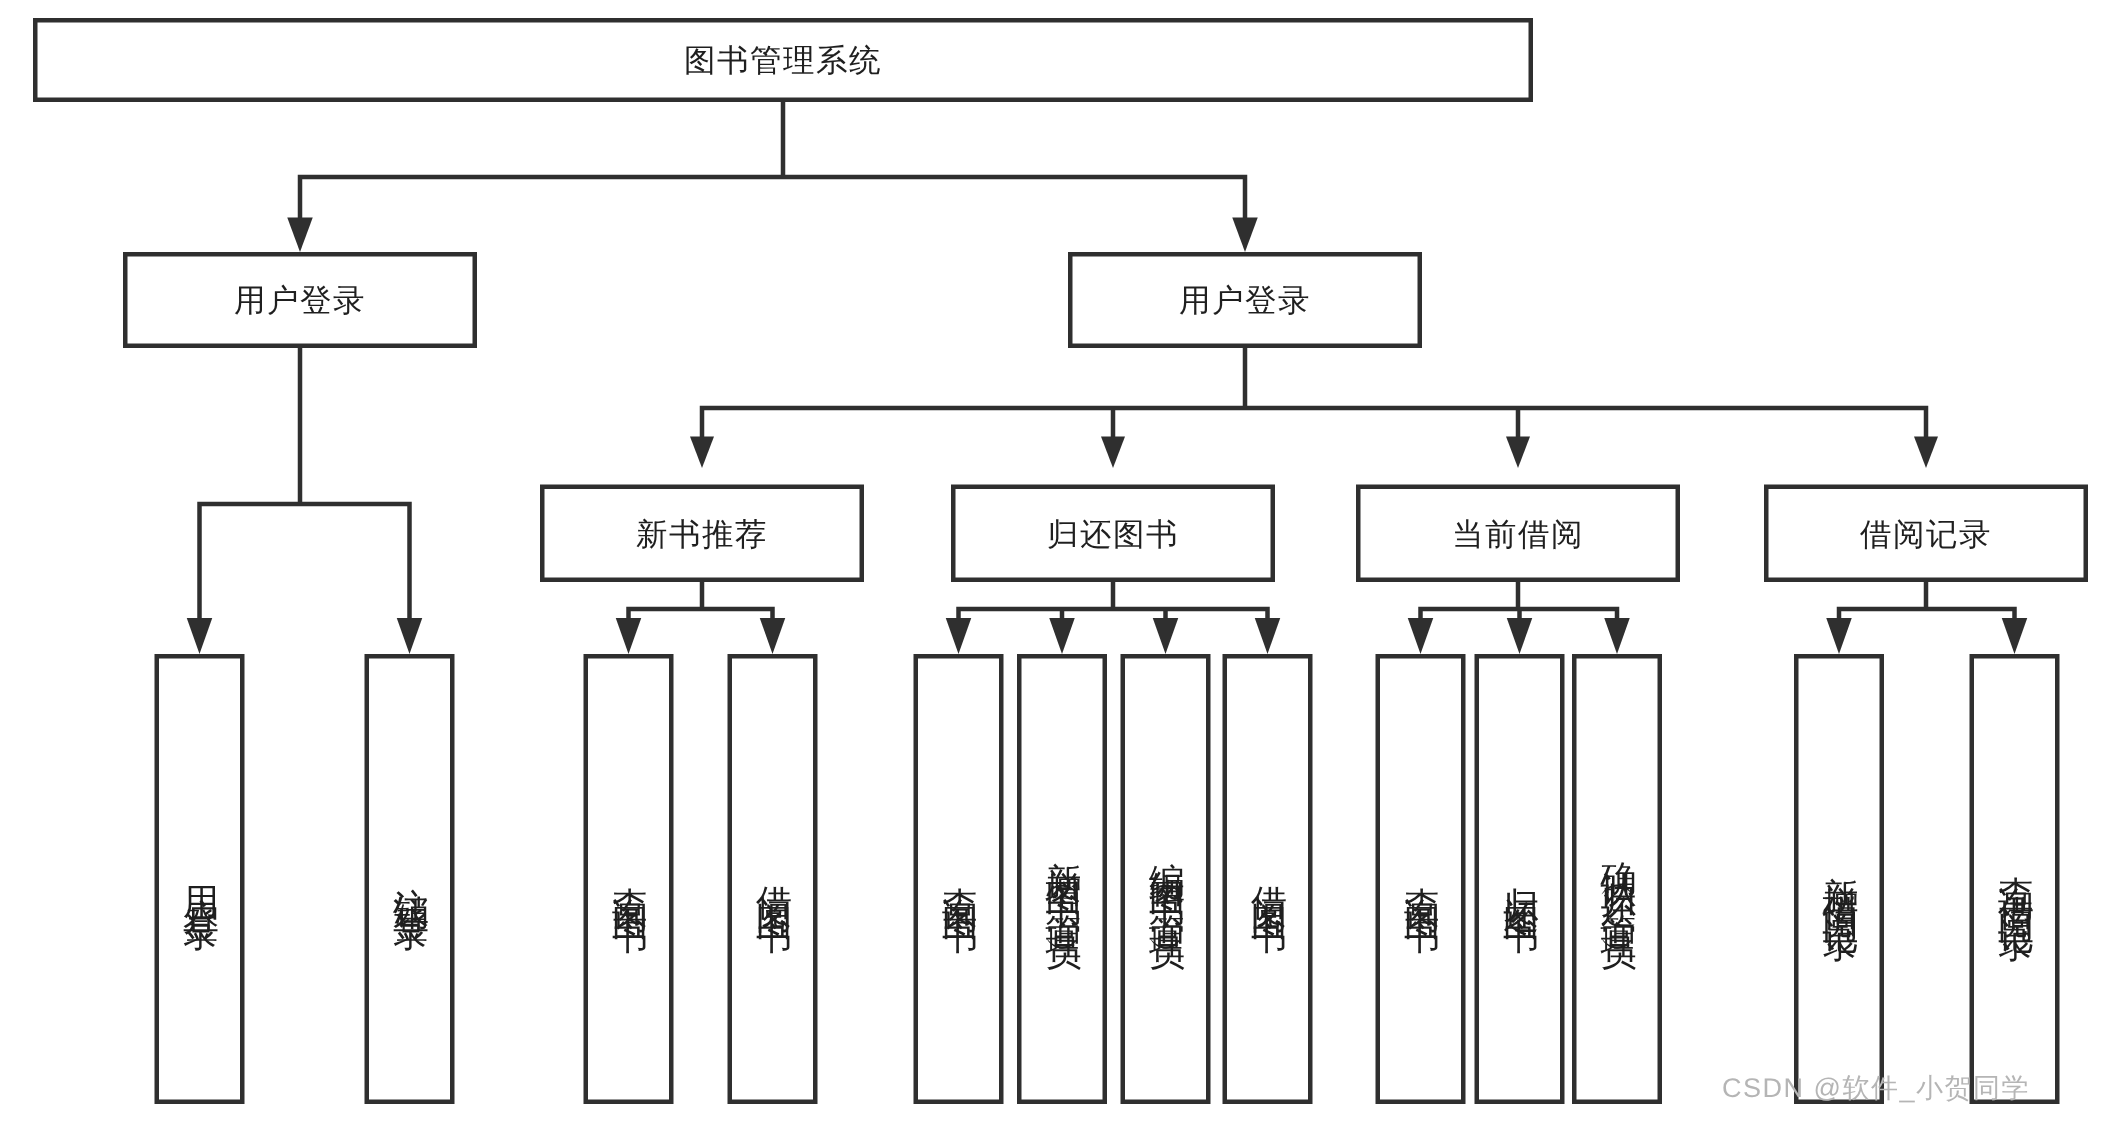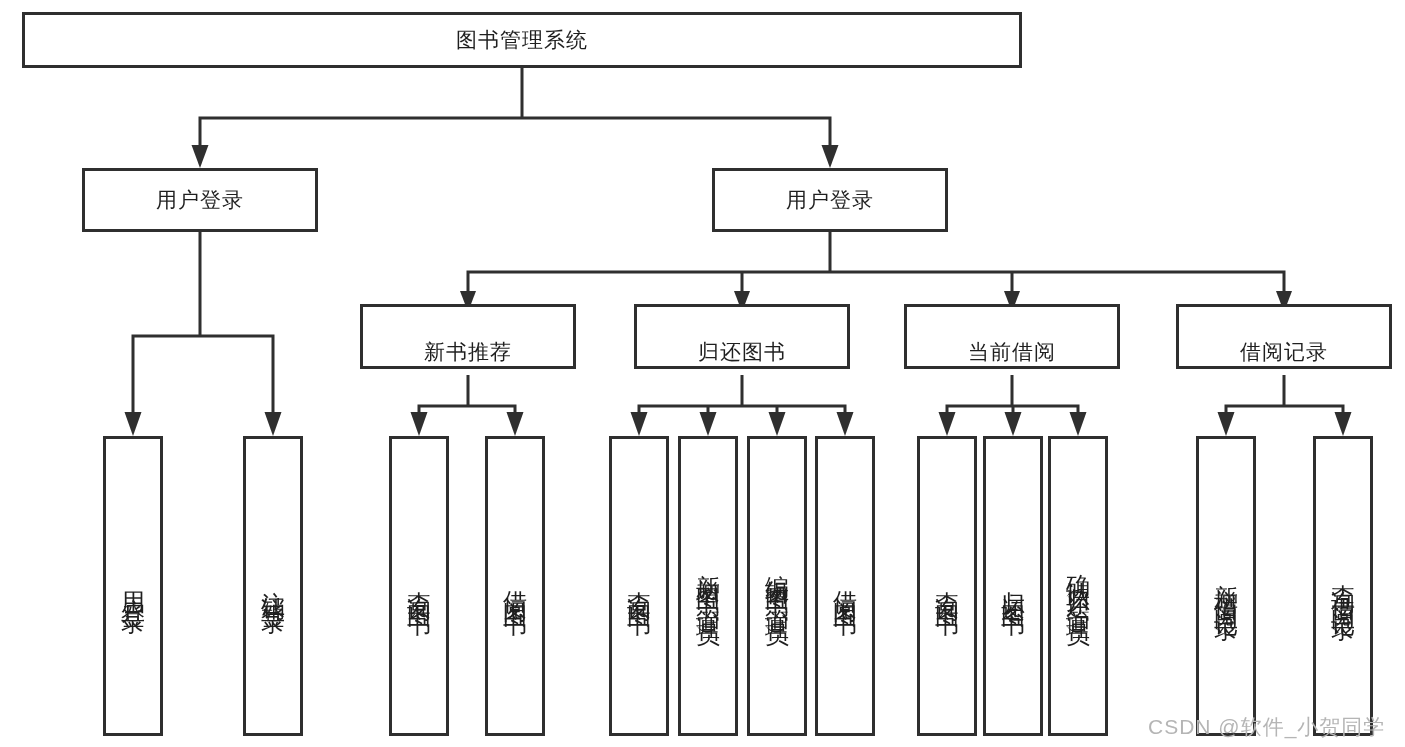--- a/index.html
+++ b/index.html
@@ -44,42 +44,42 @@
     align-items: center;
     justify-content: center;
     color: var(--text);
   }
   .hbox {
     font-size: 21px;
     letter-spacing: 1px;
   }
   .root-box  { left: 22px;  top: 12px;  width: 1000px; height: 56px; }
   .lvl2      { top: 168px;  width: 236px; height: 64px; }
-  .lvl3      { top: 304px;  width: 216px; height: 65px; align-items: flex-end; }
+  .lvl3      { top: 323px;  width: 216px; height: 65px; }
 
   .leaf {
     top: 436px;
     width: 60px;
     height: 300px;
   }
   .leaf .vtext {
     writing-mode: vertical-rl;
     text-orientation: mixed;
     font-size: 24px;
     letter-spacing: 7px;
     line-height: 1;
     color: var(--text);
     white-space: nowrap;
   }
 
   .watermark {
     position: absolute;
     left: 1148px;
     top: 713px;
-    font-size: 21px;
+    font-size: 18px;
     color: var(--watermark);
     letter-spacing: 1px;
     z-index: 10;
     white-space: nowrap;
   }
 </style>
 </head>
 <body>
 
 <div class="stage">

